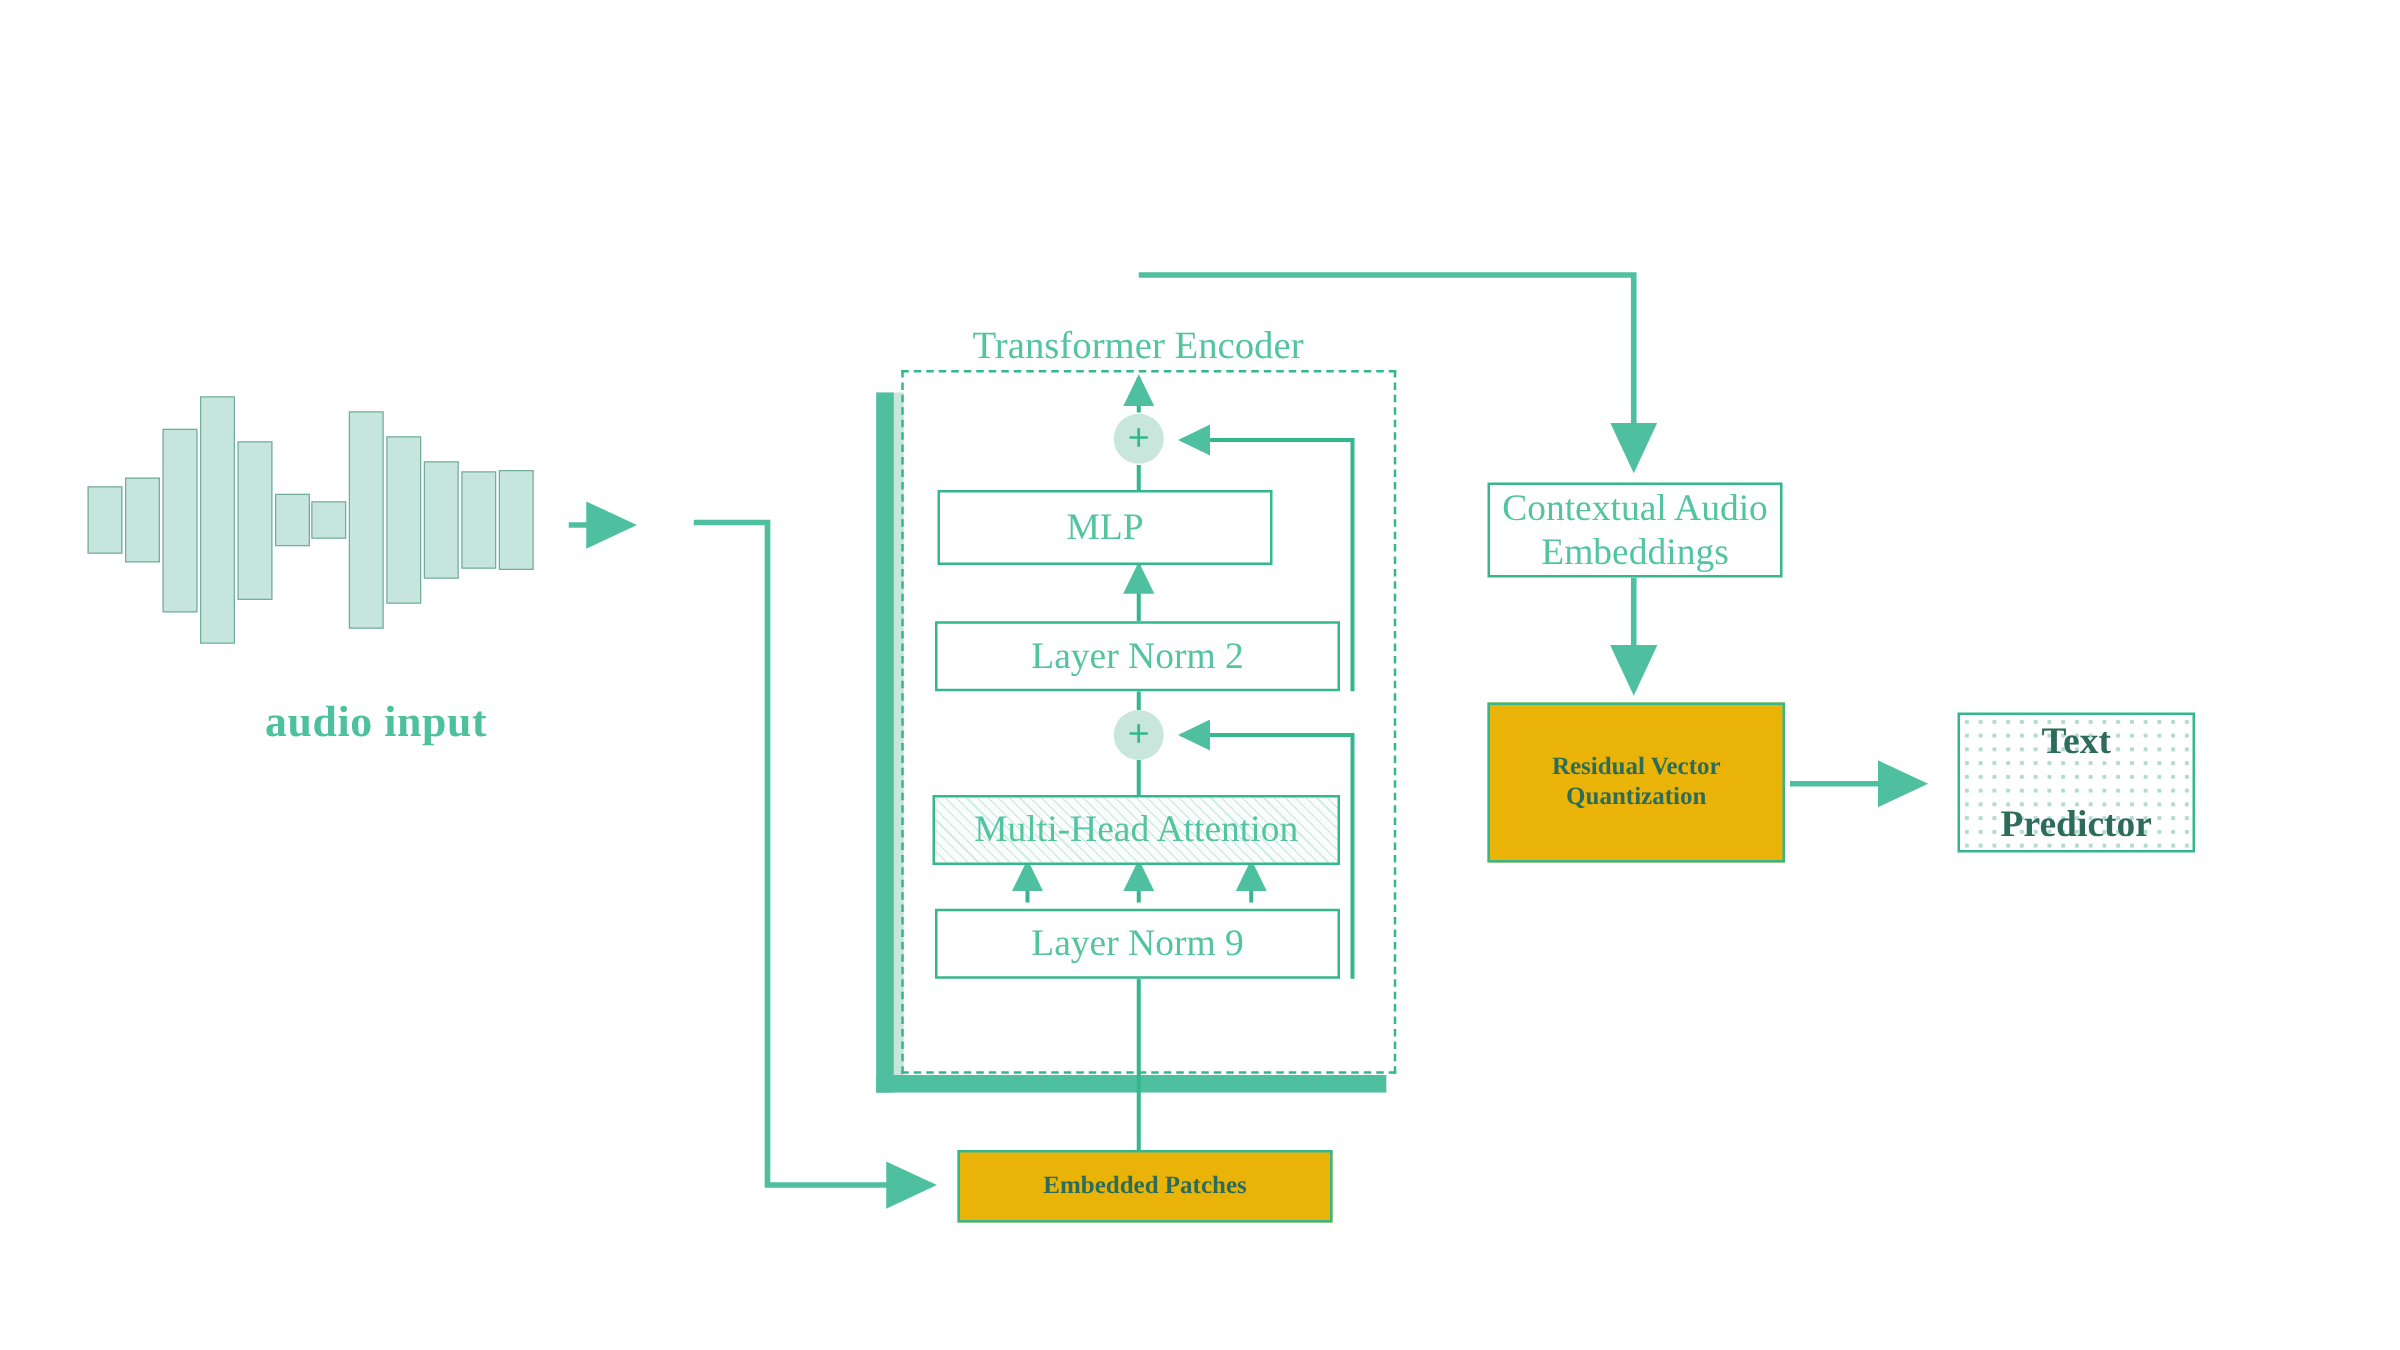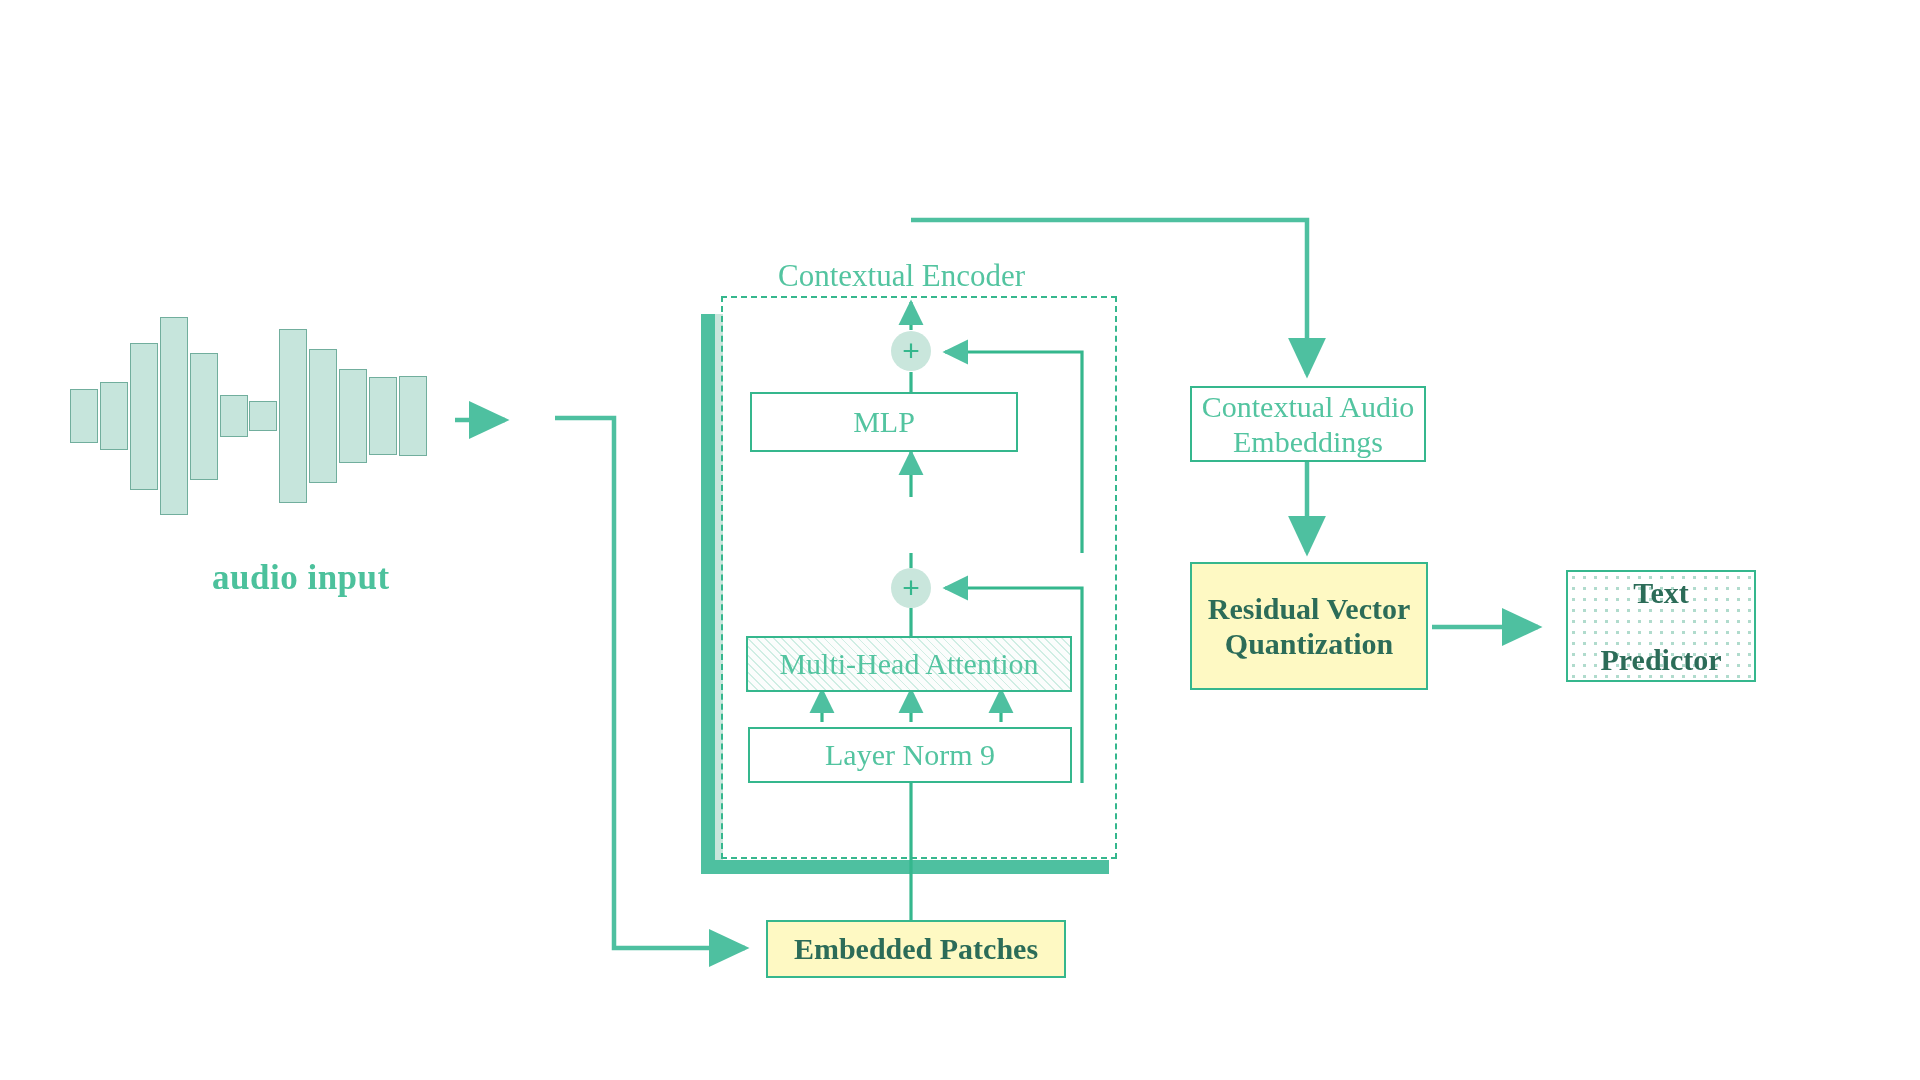--- a/index.html
+++ b/index.html
@@ -6,21 +6,21 @@
   body{width:1920px;height:1080px;overflow:hidden;font-family:"Liberation Serif",serif;}
   #stage{position:relative;width:1920px;height:1080px;background:#fff;}
 
   .box{position:absolute;box-sizing:border-box;display:flex;align-items:center;
        justify-content:center;text-align:center;line-height:1.18;}
 
   
   .b-out{border:2.5px solid #35b78d;background:#ffffff;color:#53c4a0;font-size:30px;}
 
   
-  .b-fill{border:2.5px solid #35b78d;background:#fef9c3;color:#2c6c58;font-size:30px;font-weight:700;}
+  .b-fill{border:2.5px solid #35b78d;background:#eab308;color:#2c6c58;font-size:20px;font-weight:700;}
 
   
   .b-hatch{border:2.5px solid #35b78d;color:#53c4a0;font-size:30px;
     background-color:#fbfdfc;
     background-image:repeating-linear-gradient(45deg,
       rgba(53,183,141,.22) 0px, rgba(53,183,141,.22) 1.2px,
       rgba(255,255,255,0) 1.2px, rgba(255,255,255,0) 6px);}
 
   
   .b-dots{border:2.5px solid #35b78d;color:#2c6c58;font-size:30px;font-weight:700;
@@ -65,21 +65,21 @@
   <div class="bold-label" style="left:212px;top:558px;">audio input</div>
 
   <div class="stack-strip" style="left:701px;top:314px;width:408px;height:560px;background:#c9e6dc;"></div>
   <div class="stack-strip" style="left:701px;top:314px;width:14px;height:560px;background:#4ec0a0;"></div>
   <div class="stack-strip" style="left:701px;top:860px;width:408px;height:14px;background:#4ec0a0;"></div>
   <div class="stack-strip" style="left:723px;top:300px;width:400px;height:560px;background:#ffffff;"></div>
 
   <div style="position:absolute;left:721px;top:296px;width:396px;height:563px;
               border:2.5px dashed #35b78d;box-sizing:border-box;background:transparent;"></div>
 
-  <div class="plain-label" style="left:778px;top:258px;">Contextual Encoder</div>
+  <div class="plain-label" style="left:778px;top:258px;">Transformer Encoder</div>
 
   <svg class="wires" viewBox="0 0 1920 1080">
     <defs>
       <marker id="ah" markerWidth="9" markerHeight="9" refX="7.2" refY="4.5" orient="auto" markerUnits="strokeWidth">
         <path d="M0,0.6 L8,4.5 L0,8.4 z" fill="#4ec0a0"></path>
       </marker>
       <marker id="ahs" markerWidth="10" markerHeight="10" refX="8" refY="5" orient="auto" markerUnits="strokeWidth">
         <path d="M0,0.8 L9,5 L0,9.2 z" fill="#4ec0a0"></path>
       </marker>
     </defs>
@@ -120,20 +120,23 @@
       <line x1="1307" y1="462" x2="1307" y2="552" marker-end="url(#ahs)"></line>
 
       <line x1="1432" y1="627" x2="1538" y2="627" marker-end="url(#ahs)"></line>
     </g>
   </svg>
 
   <div class="box b-out" style="left:750px;top:392px;width:268px;height:60px;">
     <span>MLP</span>
   </div>
 
+  <div class="box b-out" style="left:748px;top:497px;width:324px;height:56px;">
+    <span>Layer Norm 2</span>
+  </div>
 
   <div class="box b-hatch" style="left:746px;top:636px;width:326px;height:56px;">
     <span>Multi-Head Attention</span>
   </div>
 
   <div class="box b-out" style="left:748px;top:727px;width:324px;height:56px;">
     <span>Layer Norm 9</span>
   </div>
 
   <div class="plus" style="left:891px;top:331px;">

